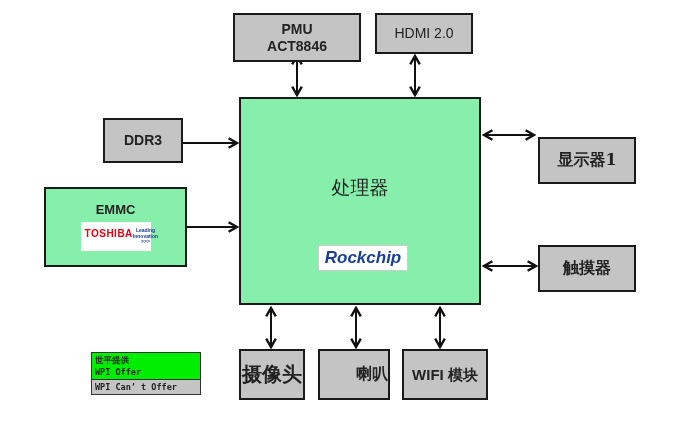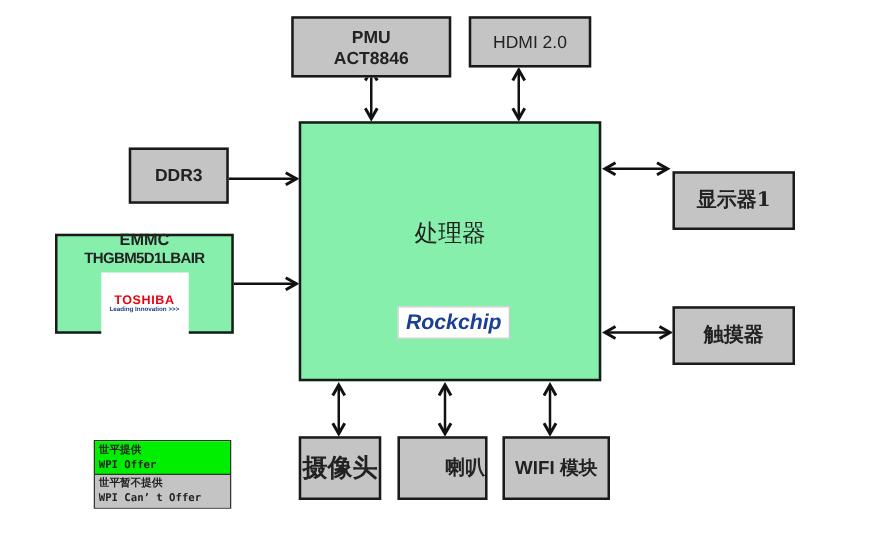--- a/index.html
+++ b/index.html
@@ -5,28 +5,28 @@
   html, body { margin:0; padding:0; background:#ffffff; }
   body { width:700px; height:428px; position:relative; overflow:hidden;
          font-family:"Liberation Sans", "DejaVu Sans", sans-serif; }
   .box { position:absolute; box-sizing:border-box; border:2px solid #1a1a1a;
          display:flex; flex-direction:column; align-items:center; justify-content:center;
          font-weight:bold; color:#222; text-align:center; line-height:1.15; }
   .gray { background:#c4c4c4; }
   .green { background:#86efac; }
   .cjk { font-family:"DejaVu Serif", serif; }
   svg.arrows { position:absolute; left:0; top:0; }
-  .logo-toshiba { background:#fff; margin-top:4px; padding:17px 4px; width:62px;
-                  display:flex; flex-direction:column; align-items:center; }
+  .logo-toshiba { background:#fff; margin-top:4px; padding:6px 4px; width:62px;
+                  display:flex; flex-direction:row; align-items:flex-start; }
   .logo-toshiba .t1 { color:#e60012; font-size:10px; font-weight:bold; letter-spacing:0.5px; }
   .logo-toshiba .t2 { color:#1a3a8a; font-size:5px; font-weight:bold; }
   .logo-rock { position:absolute; left:318px; top:245px; width:90px; height:26px; background:#fff;
                border:1px solid #ccc; box-sizing:border-box; display:flex; align-items:center; justify-content:center;
                color:#1b3f96; font-style:italic; font-weight:bold; font-size:17px; }
-  .legend { position:absolute; left:75px; top:352px; width:110px; box-sizing:border-box;
+  .legend { position:absolute; left:91px; top:352px; width:110px; box-sizing:border-box;
             border:1px solid #333; font-family:"DejaVu Sans Mono", monospace; font-size:8.5px; color:#222; }
   .legend .row { padding:1px 3px; line-height:12px; font-weight:bold; }
   .legend .row.g { background:#00ee00; border-bottom:1px solid #333; }
   .legend .row.s { background:#c4c4c4; }
 </style>
 </head>
 <body>
 
 <svg class="arrows" width="700" height="428">
   <defs>
@@ -55,21 +55,20 @@
 </div>
 <div class="box gray" style="left:375px;top:13px;width:98px;height:41px;font-size:14px;font-weight:normal;">
   <span>HDMI 2.0</span>
 </div>
 
 <div class="box gray" style="left:103px;top:118px;width:80px;height:45px;font-size:14px;">
   <span>DDR3</span>
 </div>
 <div class="box green" style="left:44px;top:187px;width:143px;height:80px;font-size:13px;">
   <span>EMMC</span>
-  <span style="font-size:12px;letter-spacing:-0.5px;">THGBM5D1LBAIR</span>
   <div class="logo-toshiba">
     <span class="t1">TOSHIBA</span>
     <span class="t2">Leading Innovation &gt;&gt;&gt;</span>
   </div>
 </div>
 
 <div class="box green" style="left:239px;top:97px;width:242px;height:208px;justify-content:flex-start;padding-top:78px;">
   <span class="cjk" style="font-size:19px;font-weight:normal;">处理器</span>
 </div>
 <div class="logo-rock">Rockchip</div>
@@ -90,16 +89,15 @@
 <div class="box gray" style="left:402px;top:349px;width:86px;height:51px;font-size:15px;">
   <span>WIFI 模块</span>
 </div>
 
 <div class="legend">
   <div class="row g">
     <div>世平提供</div>
     <div>WPI Offer</div>
   </div>
   <div class="row s">
-    <div>世平暂不提供</div>
     <div>WPI Can’ t Offer</div>
   </div>
 </div>
 
 </body></html>

